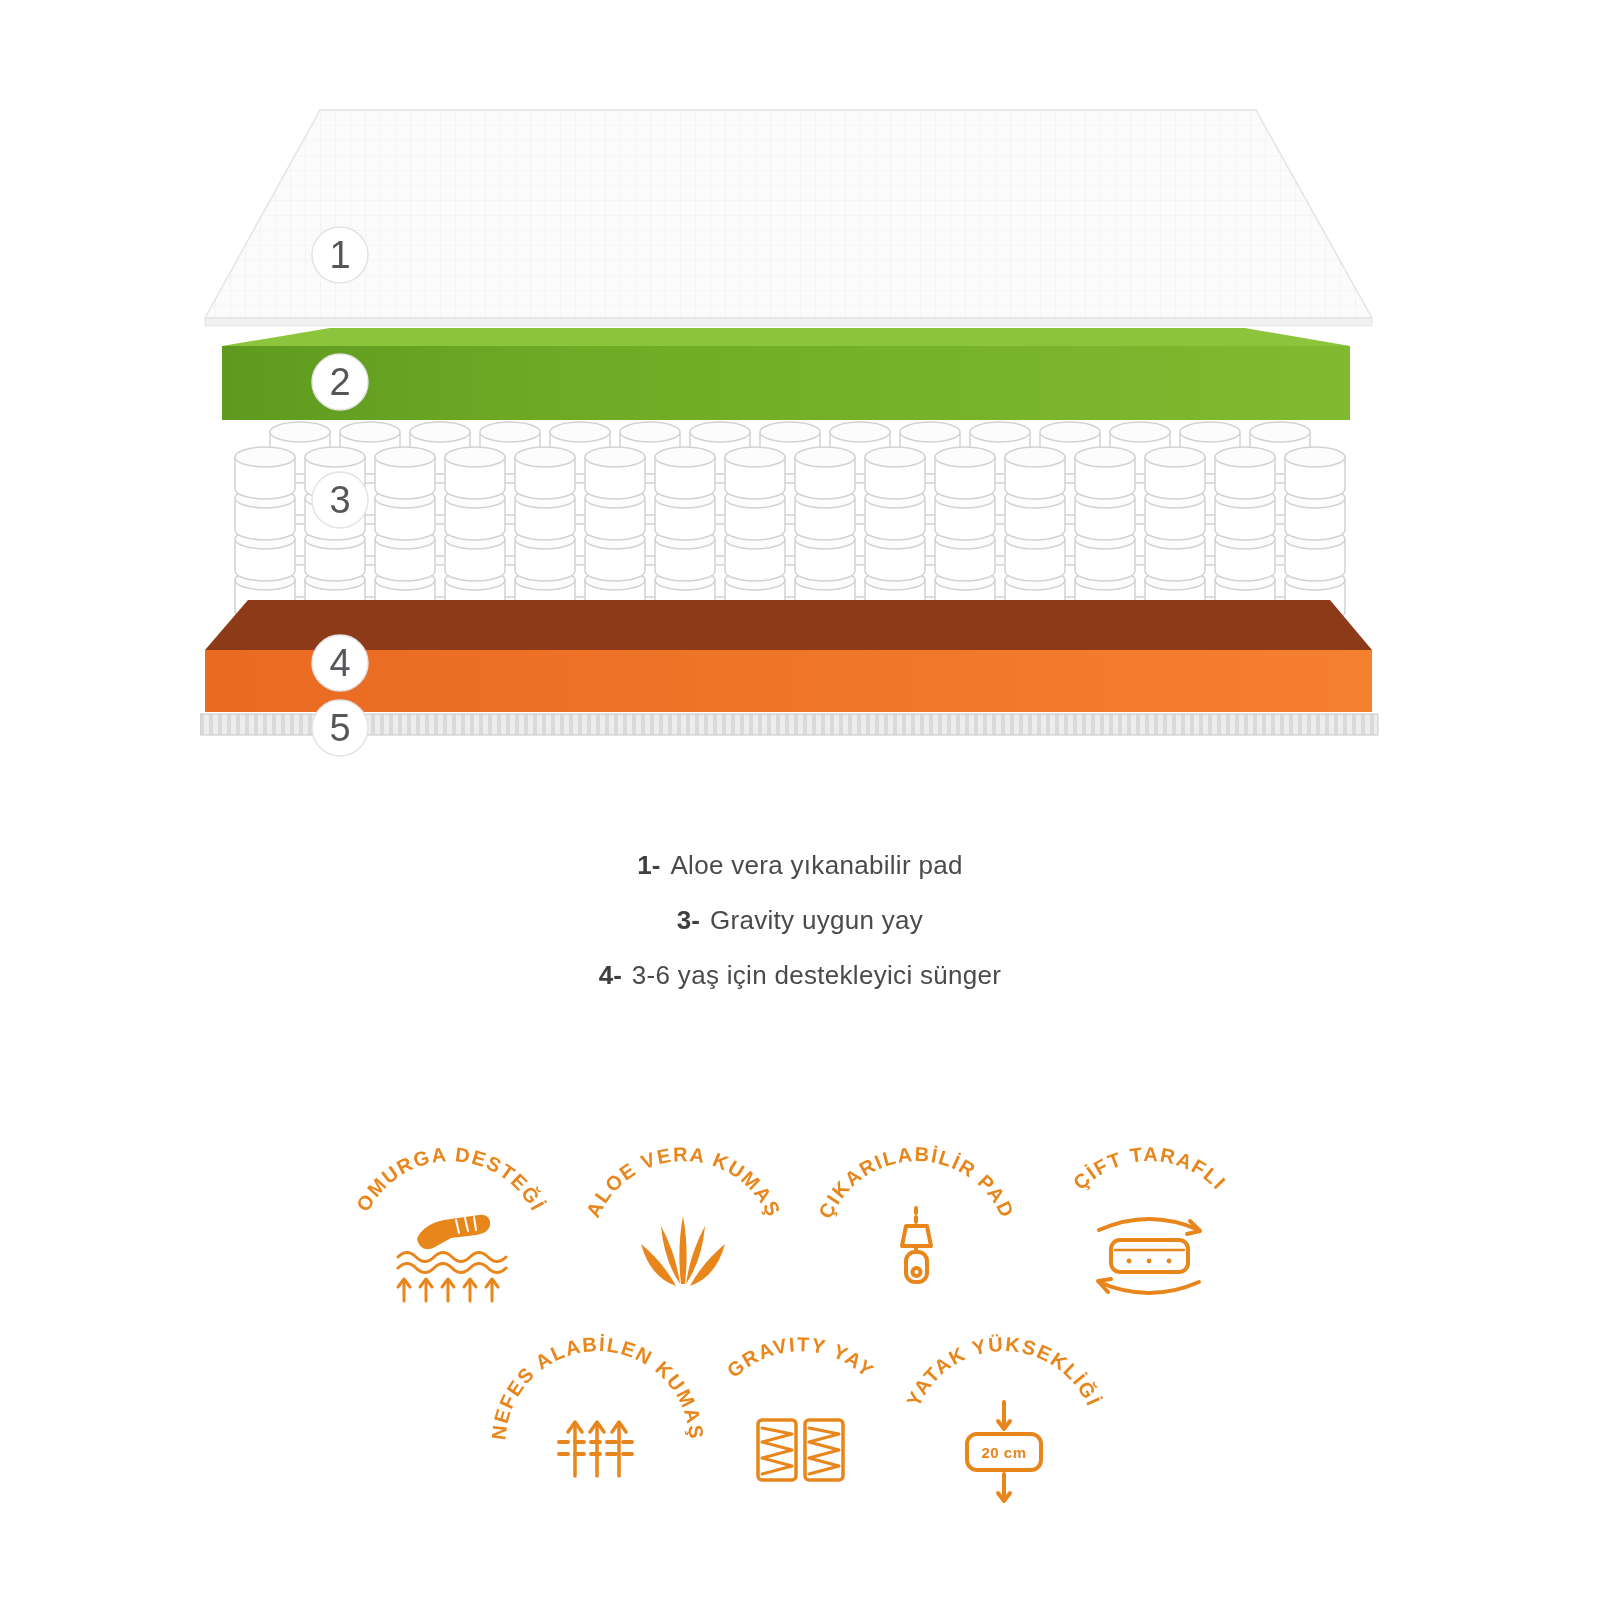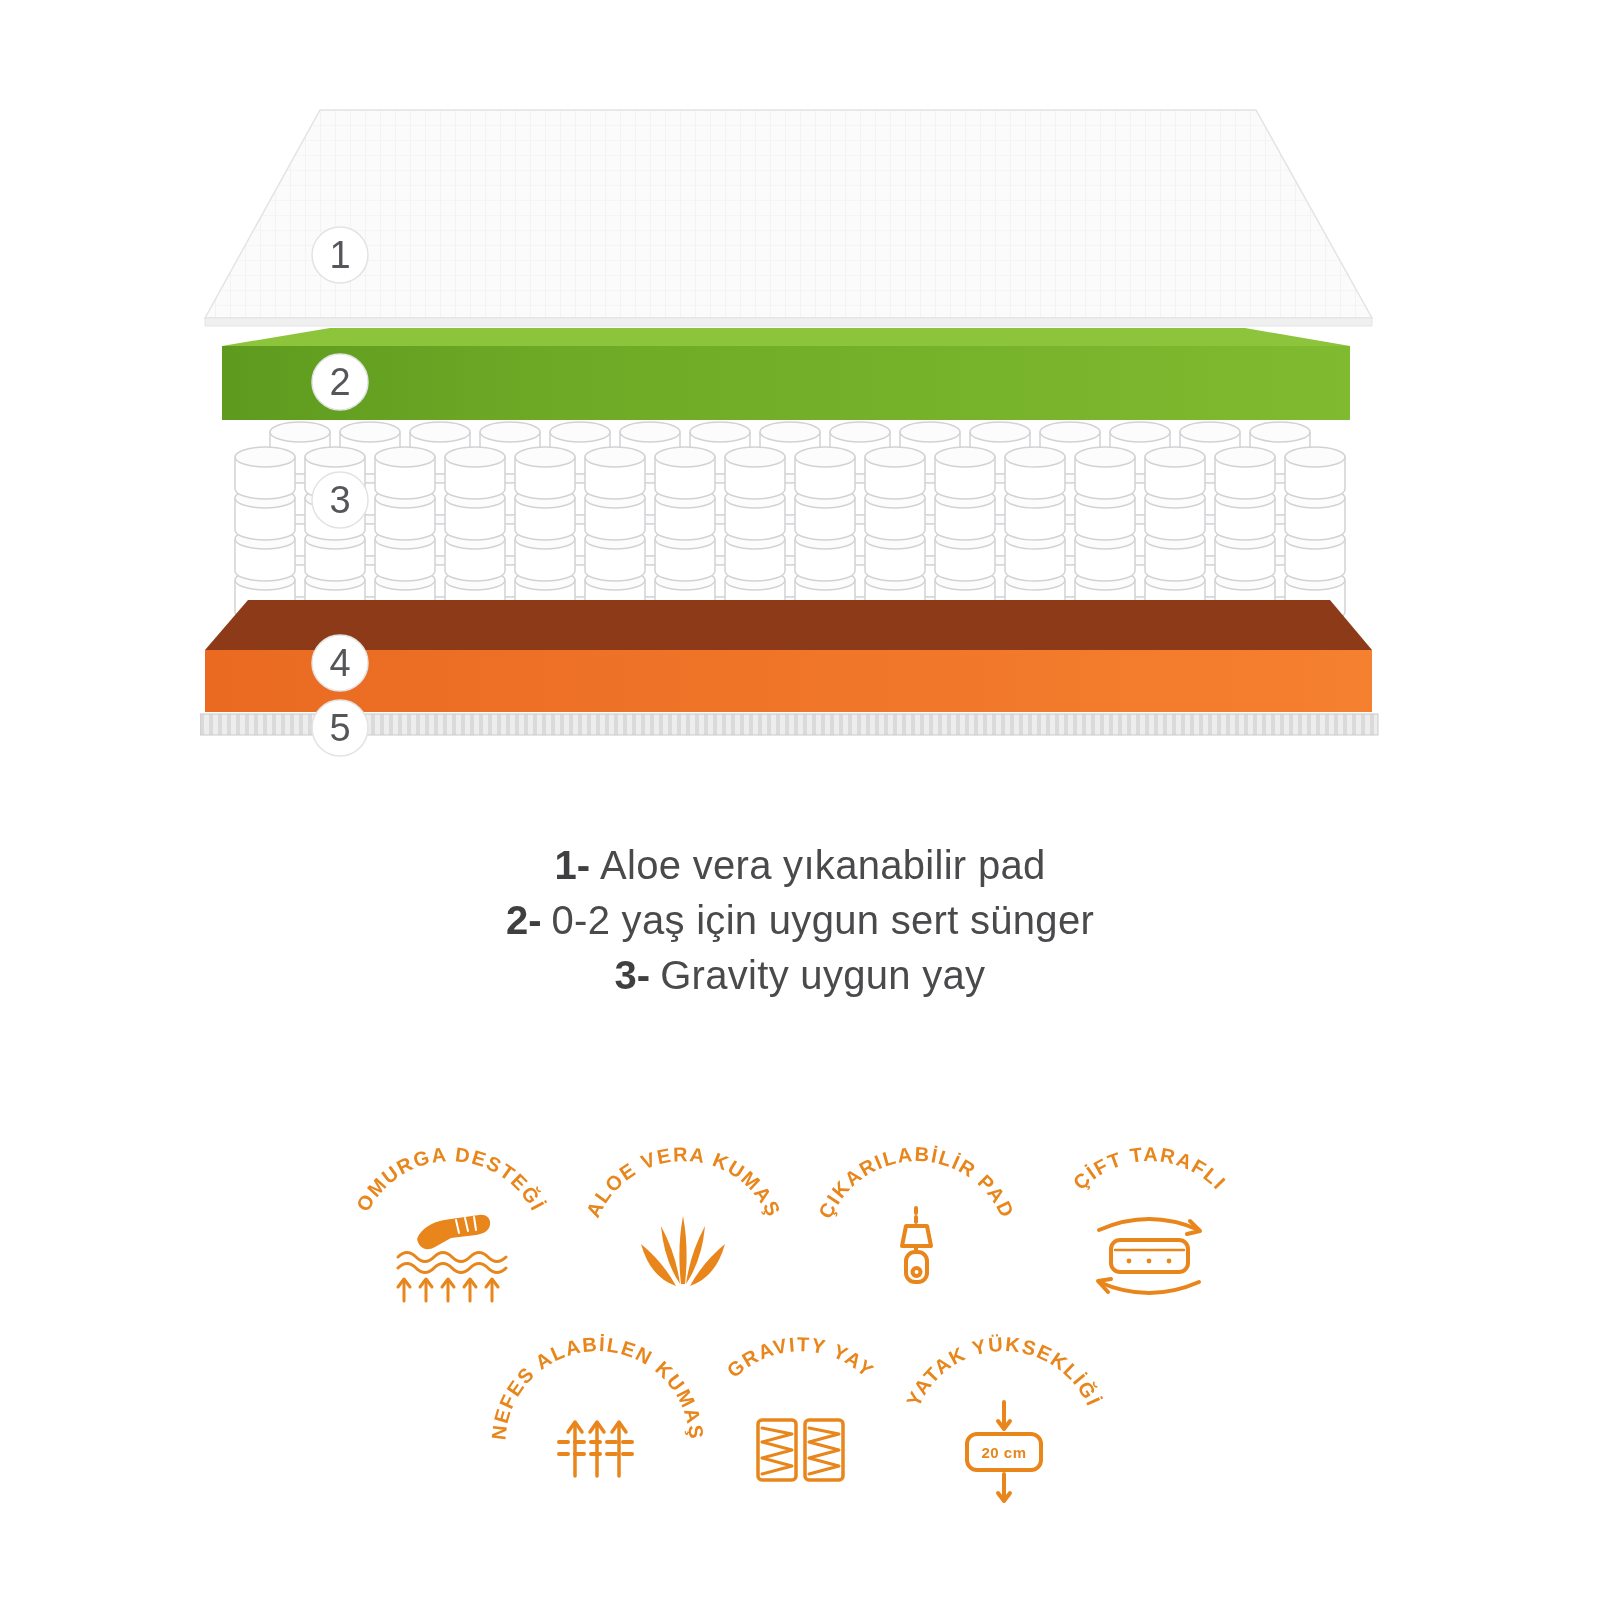--- a/index.html
+++ b/index.html
@@ -2,21 +2,21 @@
 <html><head>
 <meta charset="utf-8">
 <style>
   html,body{margin:0;padding:0;background:#ffffff;}
   body{width:1600px;height:1600px;font-family:"Liberation Sans", sans-serif;}
   .page{position:relative;width:1600px;height:1600px;overflow:hidden;background:#fff;}
 
   .diagram-svg{position:absolute;left:200px;top:95px;}
 
   .legend{position:absolute;top:838px;left:0;width:1600px;text-align:center;
-          color:#4a4a4c;font-size:40px;line-height:55px;}
+          color:#4a4a4c;font-size:26px;line-height:55px;}
   .legend-line b{font-weight:700;margin-right:10px;color:#3f3f41;}
   .legend-line span{font-weight:400;letter-spacing:0.3px;}
 
   .feat-row{position:absolute;left:0;width:1600px;display:flex;justify-content:center;align-items:flex-start;}
   .feat-row1{top:1128px;gap:8px;}
   .feat-row2{top:1318px;gap:0;}
   .feat-row2 .badge{margin:0 -11px;}
 
   .badge{width:225px;height:225px;display:block;}
   .badge .arc-text{fill:#E8861C;font-family:"Liberation Sans", sans-serif;
@@ -148,24 +148,24 @@
         <text class="badge-num" x="140" y="646" text-anchor="middle">5</text>
       </g>
     </g>
   </svg>
 
   <div class="legend">
     <div class="legend-line">
       <b>1-</b><span>Aloe vera yıkanabilir pad</span>
     </div>
     <div class="legend-line">
-      <b>2-</b><span>0-2 yaş için uygun sert sünger</span>
+      <b>3-</b><span>Gravity uygun yay</span>
     </div>
     <div class="legend-line">
-      <b>3-</b><span>Gravity uygun yay</span>
+      <b>4-</b><span>3-6 yaş için destekleyici sünger</span>
     </div>
   </div>
 
   <div class="feat-row feat-row1">
 
     <svg class="badge" viewBox="0 0 225 225">
       <path id="arc-a" d="M26,156.5 A92,92 0 1 1 199,156.5" fill="none"></path>
       <text class="arc-text"><textPath href="#arc-a" startOffset="50%" text-anchor="middle">OMURGA DESTEĞİ</textPath></text>
       <g class="ic">
         <path class="icf" d="M79,111 C83,100 95,94 106,92 L141,87 C149,86 153,91 152,97 C151,103 145,106 138,107 L113,110 L97,119 C88,124 81,120 79,111 Z"></path>

